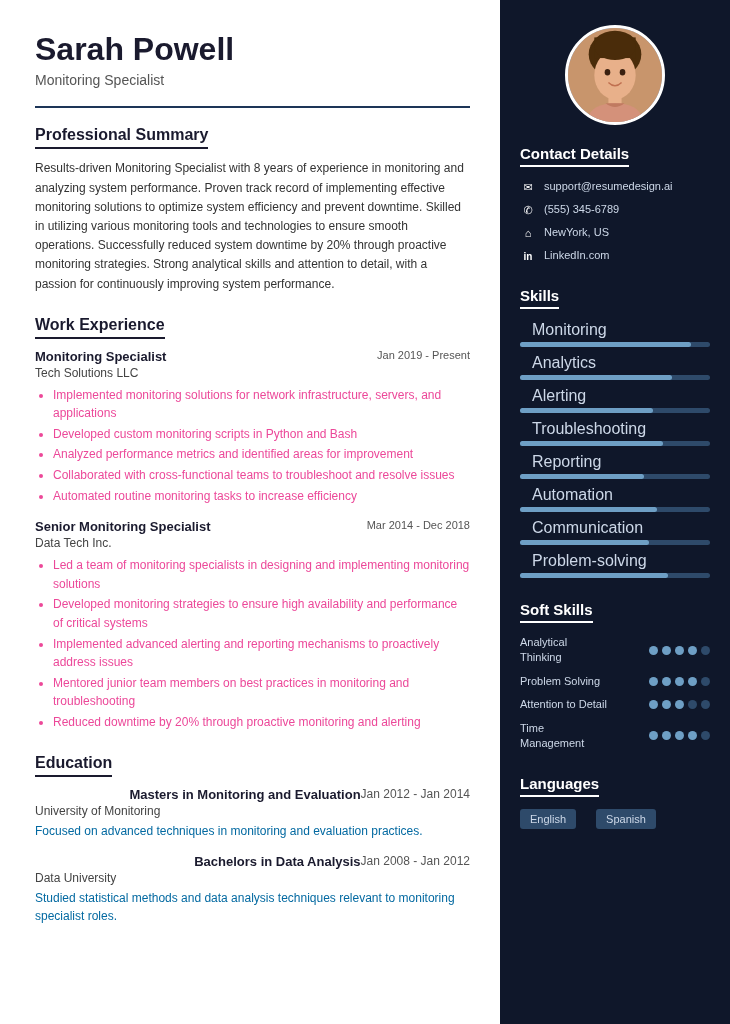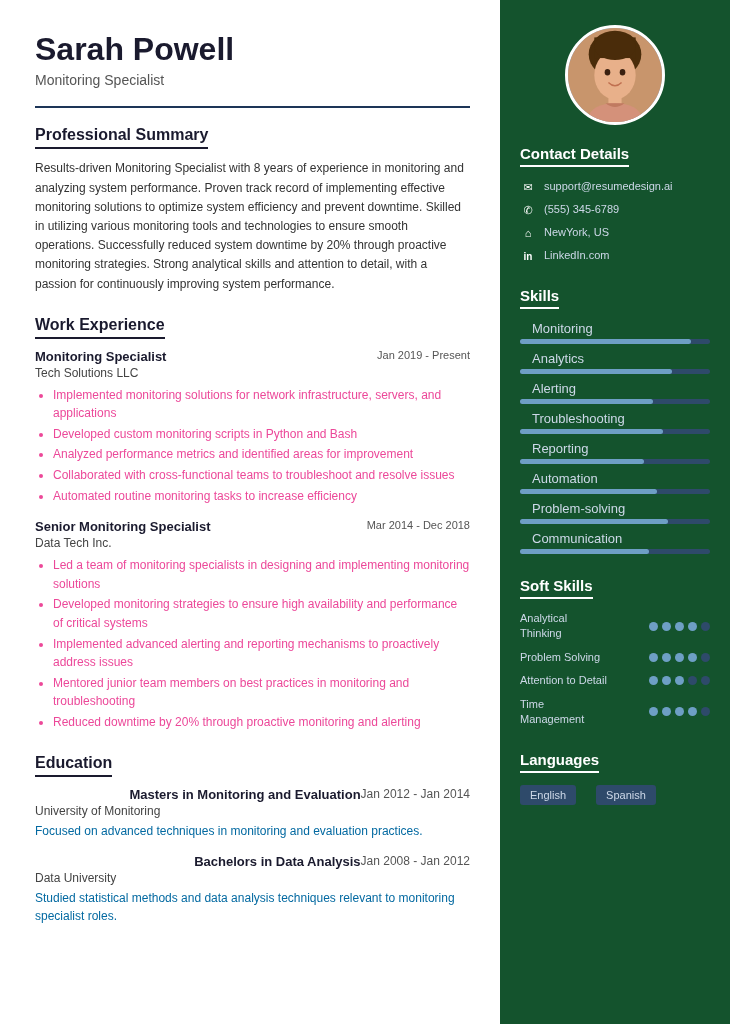--- a/index.html
+++ b/index.html
@@ -128,21 +128,21 @@
     .edu-desc {
       font-size: 12px;
       color: #0369a1;
       line-height: 1.5;
       margin-bottom: 14px;
     }
 
     
     .right-col {
       width: 230px;
-      background: #14532d;
+      background: #0f172a;
       padding: 0 0 30px 0;
       display: flex;
       flex-direction: column;
       align-items: center;
     }
 
     .avatar-container {
       width: 100%;
       display: flex;
       justify-content: center;
@@ -206,21 +206,21 @@
       color: #cdd8e8;
       line-height: 1.4;
     }
 
     
     .skill-row {
       margin-bottom: 7px;
     }
 
     .skill-name {
-      font-size: 13px;
+      font-size: 16px;
       color: #cdd8e8;
       margin-bottom: 3px;
       padding-left: 12px;
     }
 
     .skill-bar-bg {
       height: 5px;
       background: #2e4a6a;
       border-radius: 3px;
       width: 100%;
@@ -443,29 +443,29 @@
           <div class="skill-bar-fill" style="width:65%"></div>
         </div>
     </div>
     <div class="skill-row">
       <div class="skill-name">Automation</div>
       <div class="skill-bar-bg">
           <div class="skill-bar-fill" style="width:72%"></div>
         </div>
     </div>
     <div class="skill-row">
+      <div class="skill-name">Communication</div>
+      <div class="skill-bar-bg">
+          <div class="skill-bar-fill" style="width:68%"></div>
+        </div>
+    </div>
+    <div class="skill-row">
       <div class="skill-name">Problem-solving</div>
       <div class="skill-bar-bg">
           <div class="skill-bar-fill" style="width:78%"></div>
-        </div>
-    </div>
-    <div class="skill-row">
-      <div class="skill-name">Communication</div>
-      <div class="skill-bar-bg">
-          <div class="skill-bar-fill" style="width:68%"></div>
         </div>
     </div>
   </div>
 
   <div class="right-section">
     <div class="right-section-title">Soft Skills</div>
 
     <div class="soft-skill-row">
       <div class="soft-skill-name">Analytical Thinking</div>
       <div class="dots">

